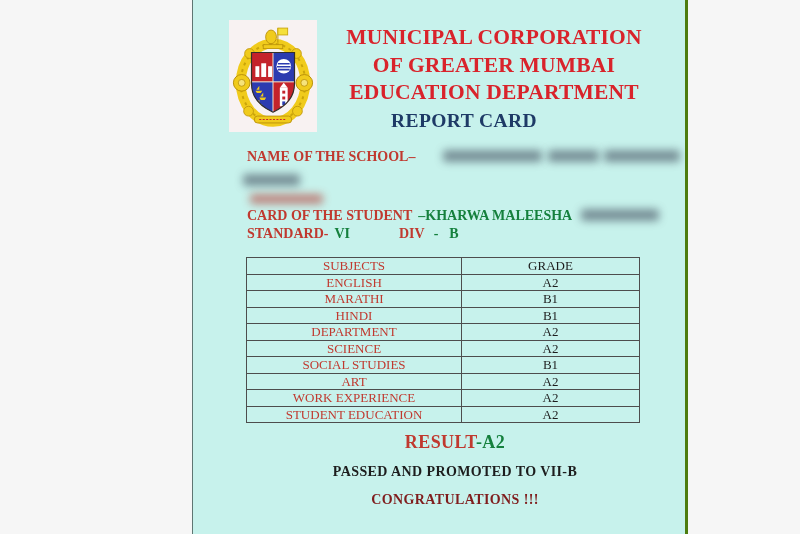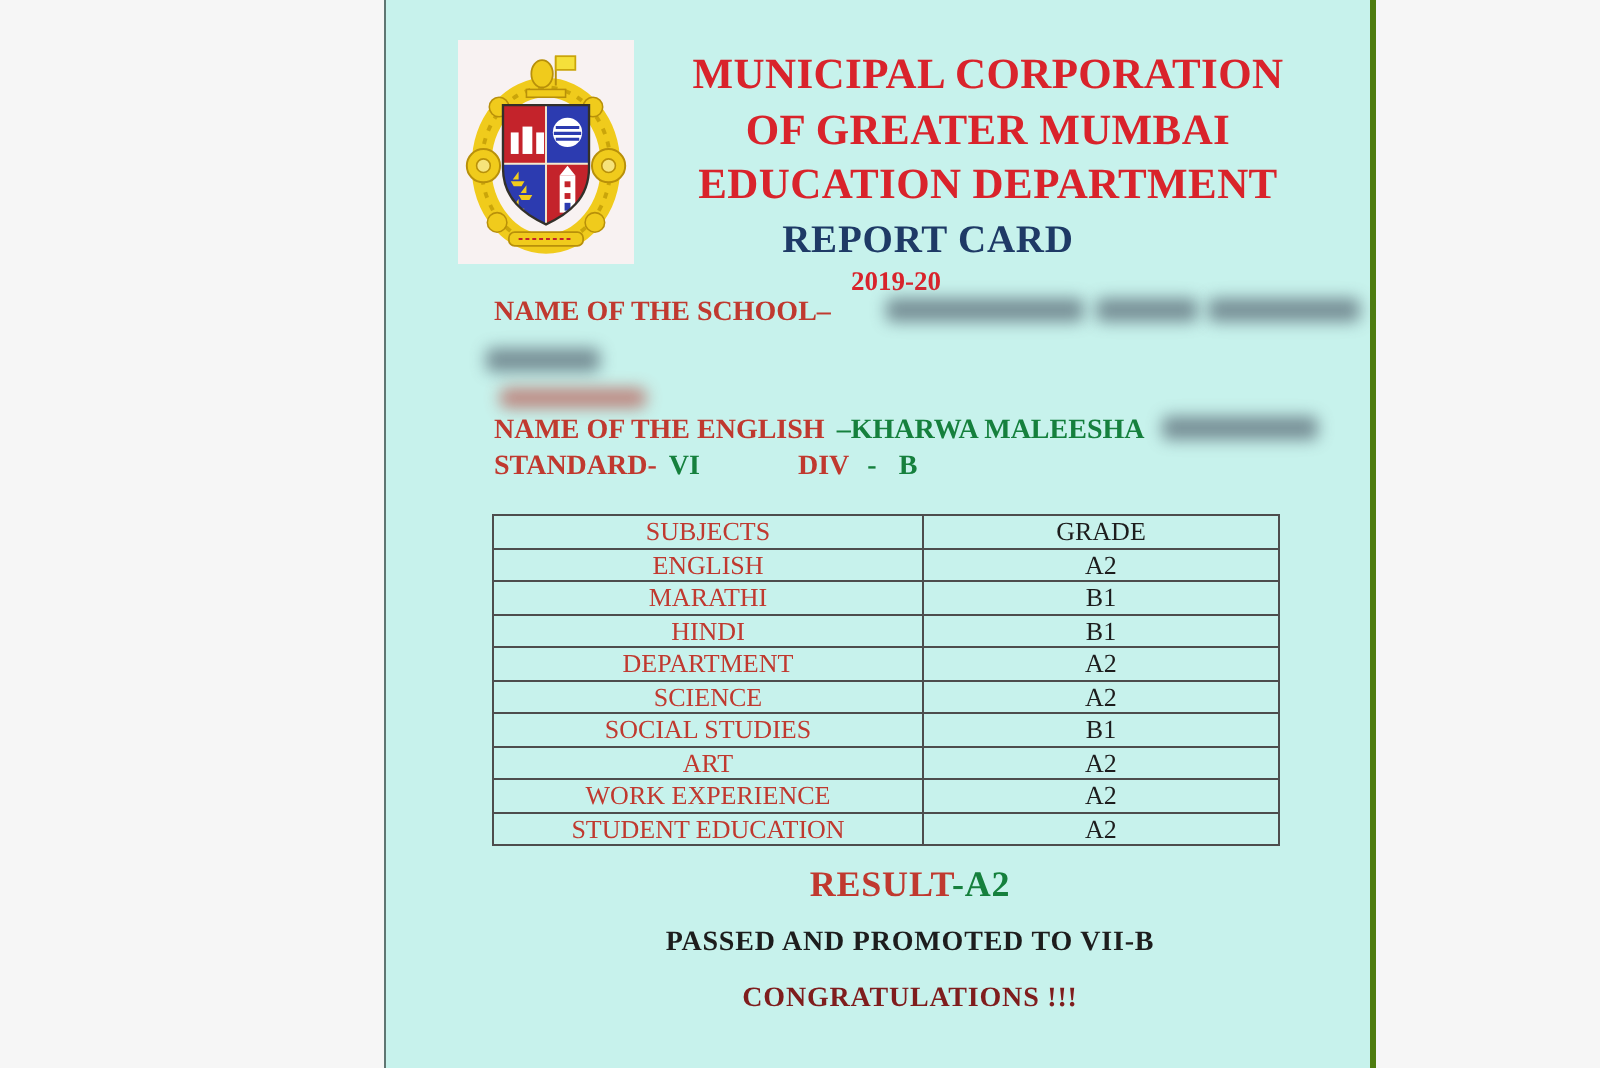--- a/index.html
+++ b/index.html
@@ -115,31 +115,30 @@
         <rect x="26" y="97" width="38" height="7" rx="3" fill="#f0cb1c" stroke="#b8900a" stroke-width=".9"></rect>
         <line x1="31" y1="100.5" x2="59" y2="100.5" stroke="#c4232b" stroke-width="1" stroke-dasharray="2 1.5"></line>
       </svg>
     </div>
 
     <div class="header-block">
       <div class="org-line">MUNICIPAL CORPORATION</div>
       <div class="org-line">OF GREATER MUMBAI</div>
       <div class="org-line">EDUCATION DEPARTMENT</div>
       <div class="report-title">REPORT CARD</div>
-      <div class="year">2019-20</div>
     </div>
 
     <div class="line red" style="left:54px; top:149px;">
       <span>NAME OF THE SCHOOL–</span><span class="blur-bar blur-gray" style="width:99px;height:12px;margin-left:28px;"></span><span class="blur-bar blur-gray" style="width:51px;height:12px;margin-left:6px;"></span><span class="blur-bar blur-gray" style="width:76px;height:12px;margin-left:5px;"></span>
     </div>
     <div class="blur-abs blur-gray" style="left:50px; top:174px; width:57px; height:12px;"></div>
     <div class="blur-abs blur-red" style="left:57px; top:194px; width:73px; height:10px;"></div>
 
     <div class="line" style="left:54px; top:208px;">
-      <span class="red">NAME OF THE ENGLISH</span><span class="ink" style="margin-left:6px;">–KHARWA MALEESHA</span><span class="blur-bar blur-gray" style="width:78px;height:12px;margin-left:9px;"></span>
+      <span class="red">CARD OF THE STUDENT</span><span class="ink" style="margin-left:6px;">–KHARWA MALEESHA</span><span class="blur-bar blur-gray" style="width:78px;height:12px;margin-left:9px;"></span>
     </div>
 
     <div class="line" style="left:54px; top:226px;">
       <span class="red">STANDARD-</span><span class="ink" style="margin-left:6px;">VI</span><span class="red" style="margin-left:49px;">DIV</span><span class="ink" style="margin-left:9px;">-</span><span class="ink" style="margin-left:11px;">B</span>
     </div>
 
     <table class="grades">
       <colgroup>
           <col class="c1">
           <col class="c2">

